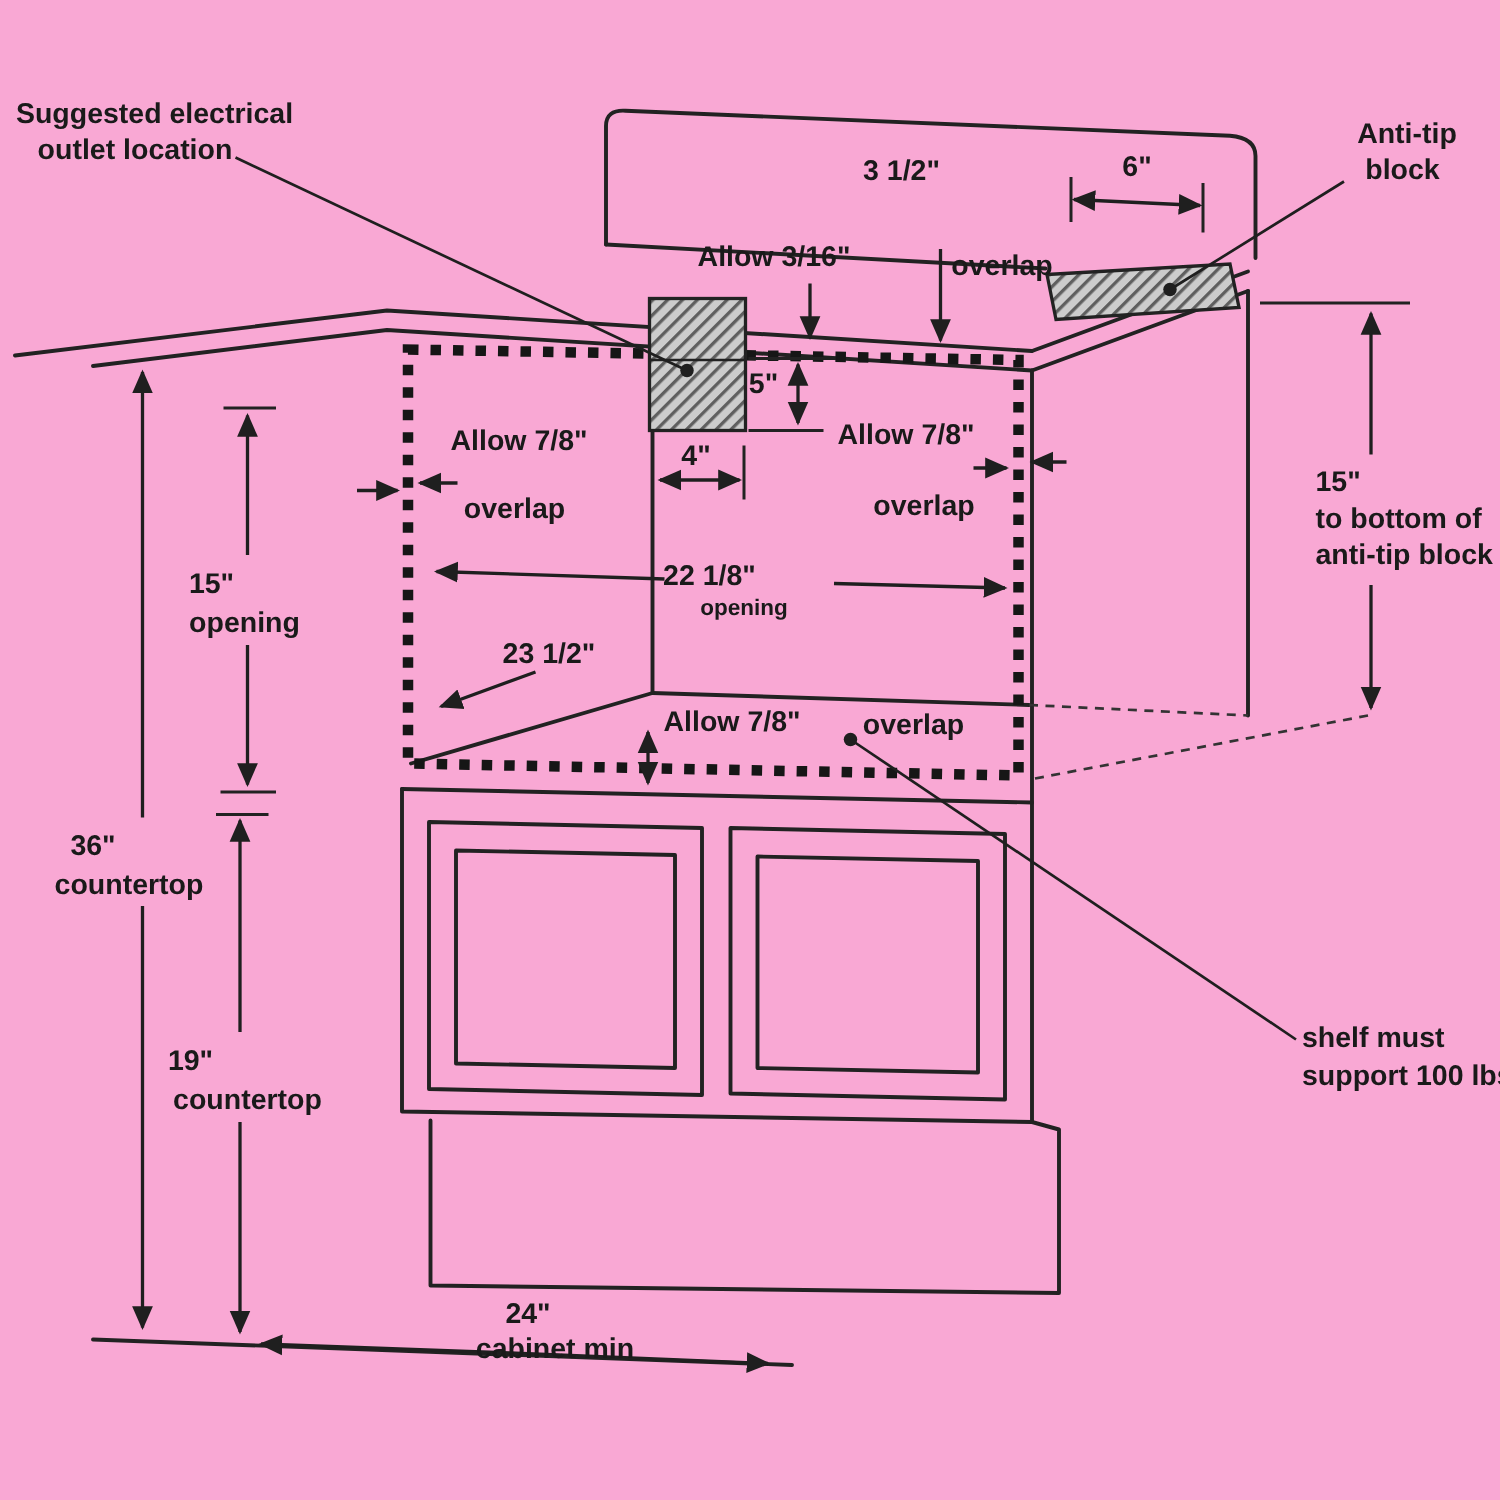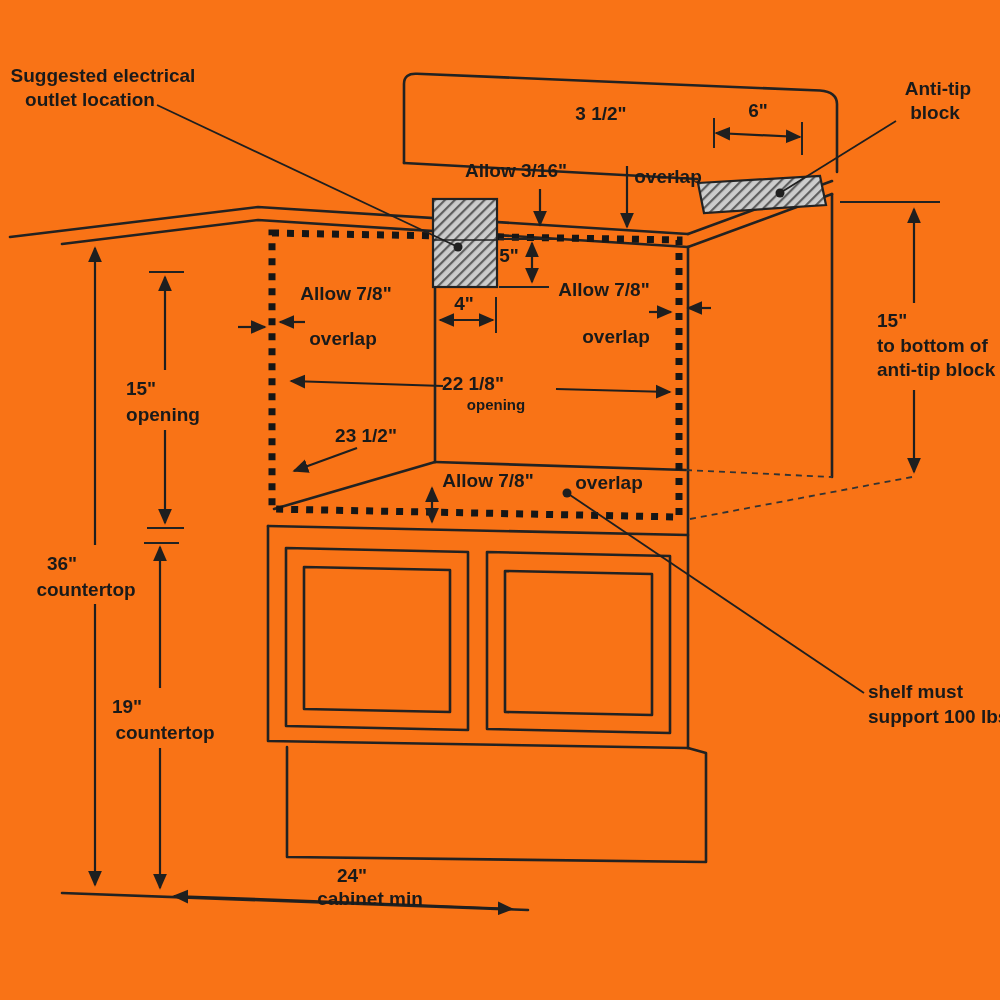--- a/index.html
+++ b/index.html
@@ -1,17 +1,17 @@
 <!DOCTYPE html>
 <html><head>
 <meta charset="utf-8">
 <style>
   html,body{margin:0;padding:0;background:#e9e9e9;}
   .stage{
-    width:1000px;height:1000px;background:#f97316;position:relative;
+    width:1000px;height:1000px;background:#f9a8d4;position:relative;
     font-family:"Liberation Sans", sans-serif;overflow:hidden;
   }
   svg{display:block}
   .ln{stroke:#222;stroke-width:2.6;fill:none;stroke-linejoin:round;stroke-linecap:round;}
   .thin{stroke:#222;stroke-width:2;fill:none;}
   .dash{stroke:#333;stroke-width:1.8;fill:none;stroke-dasharray:6 5;}
   .dotted{stroke:#161616;stroke-width:7;fill:none;stroke-dasharray:7 8;stroke-linecap:butt;}
   .dim{stroke:#1f1f1f;stroke-width:2.2;fill:none;stroke-linecap:butt;}
   .leader{stroke:#1f1f1f;stroke-width:1.8;fill:none;}
   .dot{fill:#1f1f1f;}

